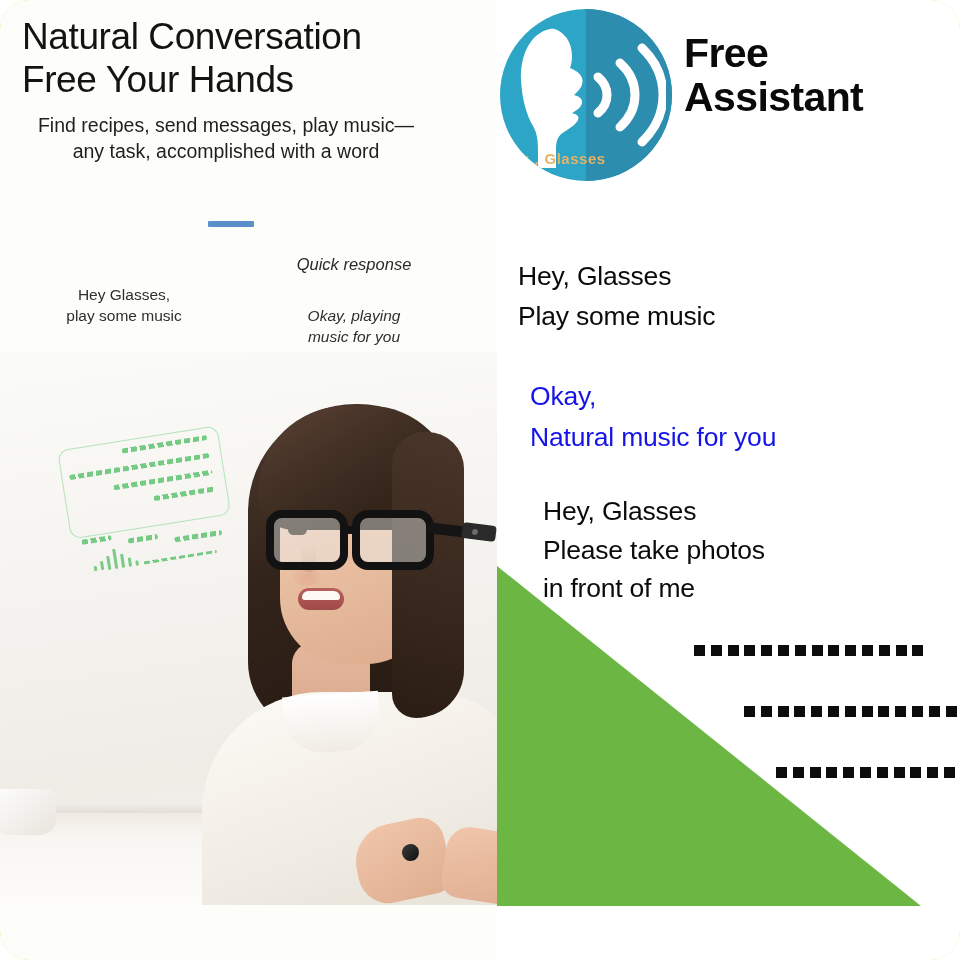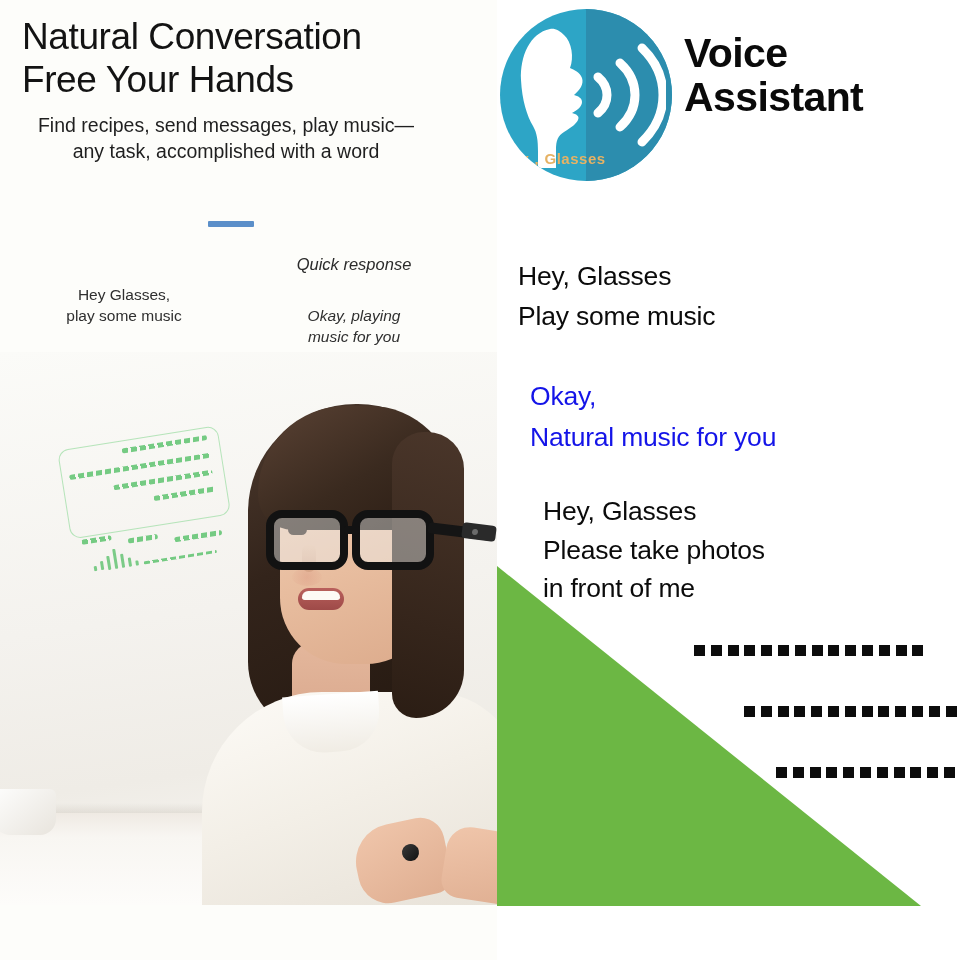--- a/index.html
+++ b/index.html
@@ -1,18 +1,18 @@
 <!DOCTYPE html>
 <html><head>
 <meta charset="utf-8">
 <style>
   html,body{margin:0;padding:0;}
   body{width:960px;height:960px;background:#ffffff;overflow:hidden;
        font-family:"Liberation Sans","DejaVu Sans",sans-serif;}
-  #stage{position:relative;width:960px;height:960px;background:#bef264;overflow:hidden;}
+  #stage{position:relative;width:960px;height:960px;background:#bef264;overflow:hidden;border-radius:30px;}
 
   
   #left-panel{position:absolute;left:0;top:0;width:497px;height:960px;background:#fdfdfa;}
 
   #headline{position:absolute;left:22px;top:16px;width:460px;
             font-size:37px;line-height:1.16;font-weight:400;color:#131313;
             letter-spacing:-0.4px;white-space:pre-line;}
 
   #subhead{position:absolute;left:16px;top:112px;width:420px;text-align:center;
            font-size:19.5px;line-height:1.34;color:#1f1f1f;white-space:pre-line;}
@@ -235,21 +235,21 @@
       <svg width="74" height="112" viewBox="0 0 74 112">
         <path d="M6 38 C18 48 18 64 6 74" stroke="#ffffff" stroke-width="9" fill="none" stroke-linecap="round"></path>
         <path d="M28 24 C48 42 48 70 28 88" stroke="#ffffff" stroke-width="9" fill="none" stroke-linecap="round"></path>
         <path d="M50 9 C78 36 78 76 50 103" stroke="#ffffff" stroke-width="9" fill="none" stroke-linecap="round"></path>
       </svg>
     </div>
 
     <div id="logo-caption" style="color: rgb(230, 178, 100);">Hey，Glasses</div>
   </div>
 
-  <div id="brand-title">Voice
+  <div id="brand-title">Free
 Assistant</div>
 
   <div class="dialog" id="dialog-0" style="color: rgb(11, 11, 11);">Hey, Glasses
 Play some music</div>
 
   <div class="dialog" id="dialog-1" style="color: rgb(20, 20, 232);">Okay,
 Natural music for you</div>
 
   <div class="dialog" id="dialog-2" style="color: rgb(11, 11, 11);">Hey, Glasses
 Please take photos

